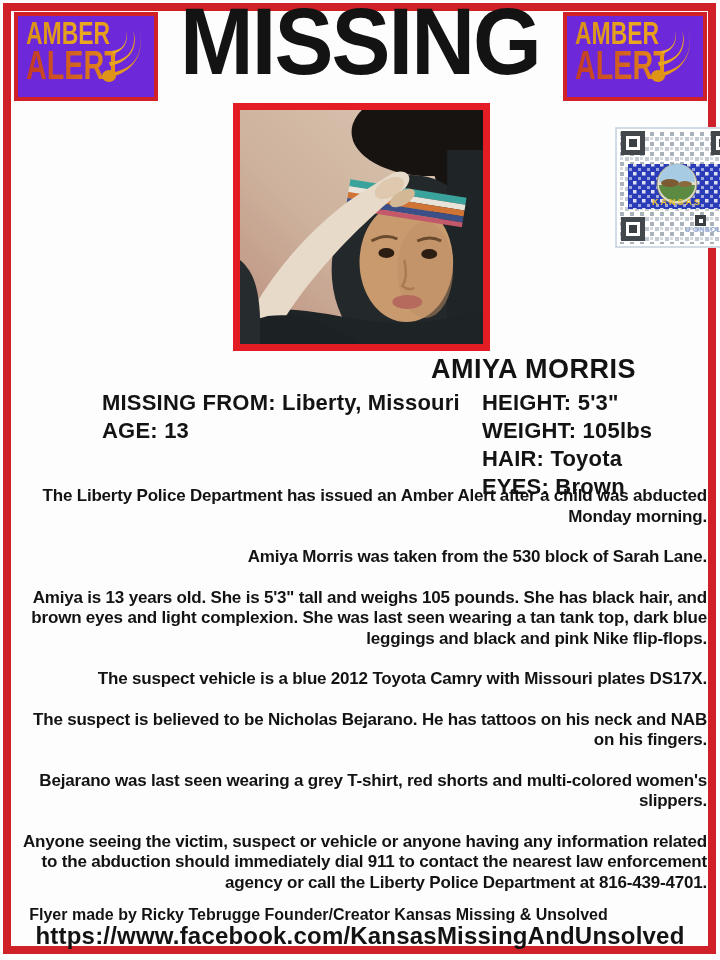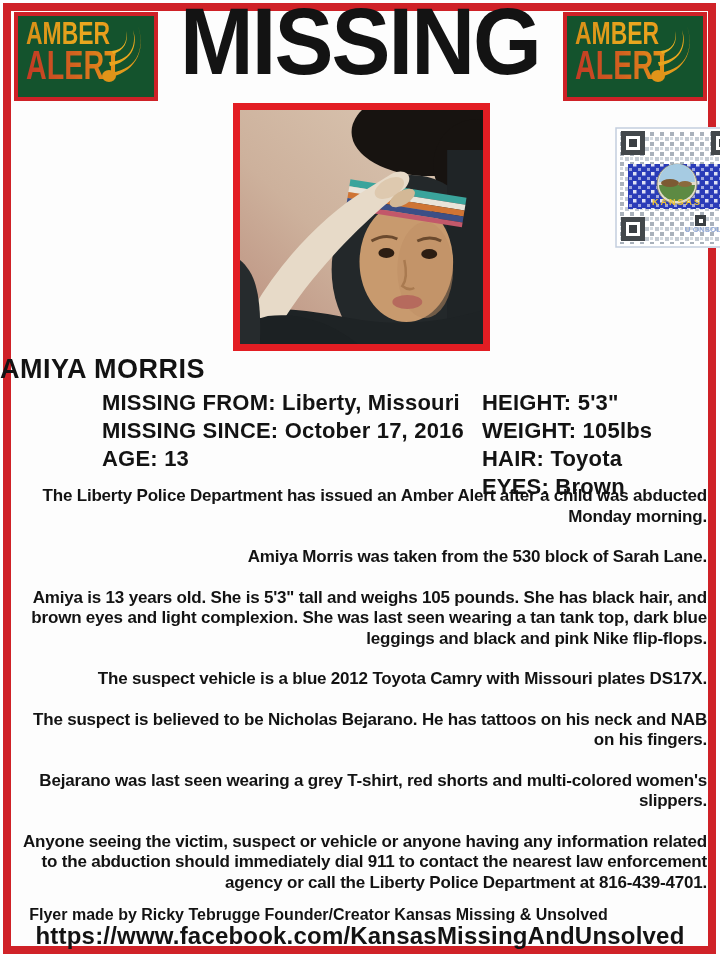--- a/index.html
+++ b/index.html
@@ -8,21 +8,21 @@
     font-family:"Liberation Sans", sans-serif;color:#131313;overflow:hidden;
   }
   .abs{position:absolute;}
   
   .frame{
     left:3px;top:3px;right:4px;bottom:6px;
     border:8px solid #cf2127;pointer-events:none;
   }
   
   .logo{
-    width:144px;height:89px;border:4px solid #cf2127;background:#14532d;
+    width:144px;height:89px;border:4px solid #cf2127;background:#6d28d9;
     box-sizing:border-box;padding:4px 0 0 8px;overflow:hidden;
   }
   .logo-left{left:14px;top:12px;}
   .logo-right{left:563px;top:12px;}
   .logo-inner{position:relative;width:100%;height:100%;}
   .amber-word,.alert-word{
     display:block;font-weight:bold;transform-origin:left top;white-space:nowrap;
   }
   .amber-word{
     font-size:31px;line-height:27px;transform:scaleX(.74);
@@ -48,21 +48,21 @@
   .photo{
     left:233px;top:103px;width:257px;height:248px;
     border:7px solid #e31d23;box-sizing:border-box;background:#d6c3ae;
   }
   .photo svg{display:block;width:100%;height:100%;}
   
   .qr{left:576px;top:127px;width:126px;height:121px;margin-left:39px;}
   .qr svg{display:block;width:100%;height:100%;}
   
   .name{
-    left:0;top:354px;width:636px;text-align:left;
+    left:0;top:354px;width:636px;text-align:right;
     font-size:27px;font-weight:bold;letter-spacing:.5px;
   }
   .details{font-size:22px;font-weight:bold;line-height:28px;letter-spacing:.2px;white-space:nowrap;}
   .details-left{left:68px;top:389px;margin-left:34px;}
   .details-right{left:482px;top:389px;}
   
   .bodytext{
     left:21px;top:486px;width:686px;
     font-size:17px;font-weight:bold;line-height:20.5px;letter-spacing:-.2px;
   }
@@ -195,21 +195,20 @@
     </g>
     <rect x="84" y="92" width="4" height="4" fill="#ffffff"></rect>
     <text x="88" y="105" text-anchor="middle" font-family="Liberation Sans, sans-serif" font-size="8" font-weight="bold" fill="#8aa3d6" opacity=".9">U ONSOL</text>
   </svg>
 </div>
 
 <div class="abs name">AMIYA MORRIS</div>
 
 <div class="abs details details-left">
   <div><span>MISSING FROM:</span> <span>Liberty, Missouri</span></div>
-  <div><span>MISSING SINCE:</span> <span>October 17, 2016</span></div>
   <div><span>AGE:</span> <span>13</span></div>
 </div>
 <div class="abs details details-right">
   <div><span>HEIGHT:</span> <span>5'3"</span></div>
   <div><span>WEIGHT:</span> <span>105lbs</span></div>
   <div><span>HAIR:</span> <span>Toyota</span></div>
   <div><span>EYES:</span> <span>Brown</span></div>
 </div>
 
 <div class="abs bodytext">

